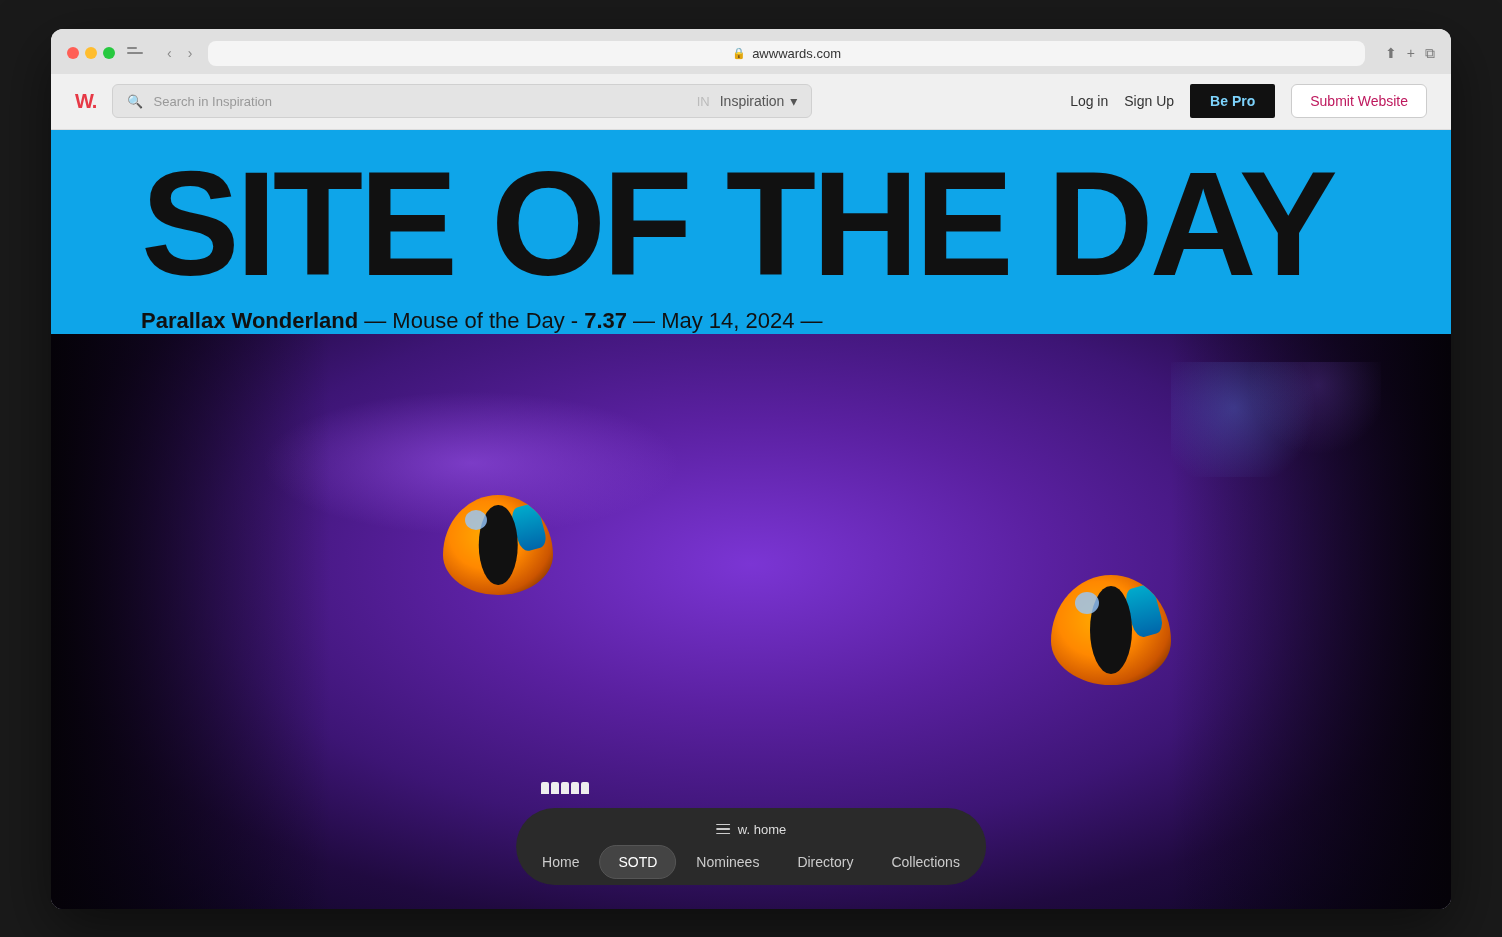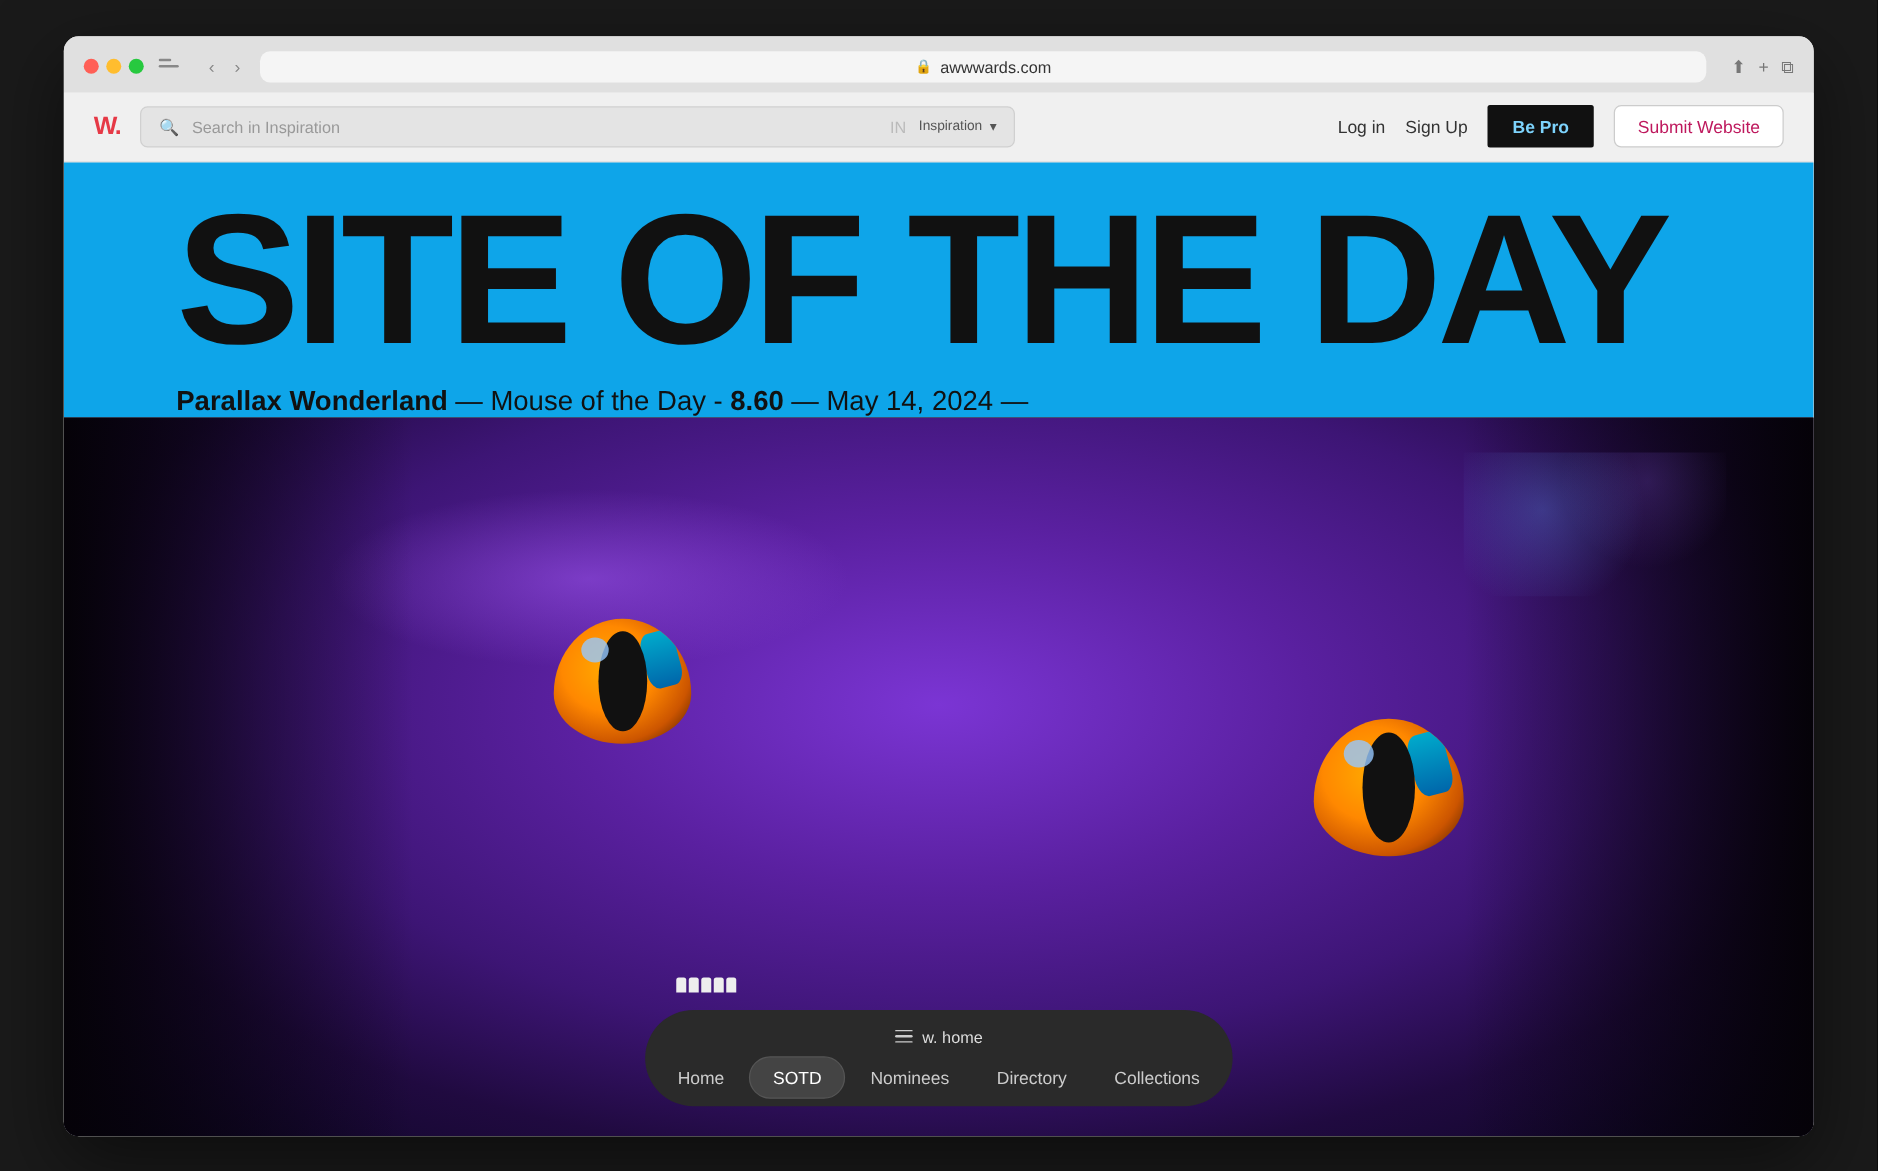--- a/index.html
+++ b/index.html
@@ -183,21 +183,21 @@
 
     .search-divider {
       color: #bbb;
       margin-left: auto;
     }
 
     .search-category {
       display: flex;
       align-items: center;
       gap: 6px;
-      font-size: 11px;
+      font-size: 14px;
       color: #555;
       font-weight: 500;
     }
 
     .header-actions {
       display: flex;
       align-items: center;
       gap: 16px;
       margin-left: auto;
     }
@@ -520,21 +520,21 @@
         <button class="btn-pro">Be Pro</button>
         <button class="btn-submit">Submit Website</button>
       </div>
     </div>
 
     <div class="hero-section">
       <div class="hero-title">SITE OF THE DAY</div>
       <div class="hero-subtitle">
         <span class="bold">Parallax Wonderland</span>
         <span class="em">— Mouse of the Day -</span>
-        <span class="bold">8.60</span>
+        <span class="bold">7.37</span>
         <span class="em">— May 14, 2024 —</span>
       </div>
     </div>
 
     <div class="image-container">
       <div class="image-container-inner">
 
         <div class="creature-body"></div>
         <div class="creature-highlight"></div>
         <div class="bg-dark-left"></div>

